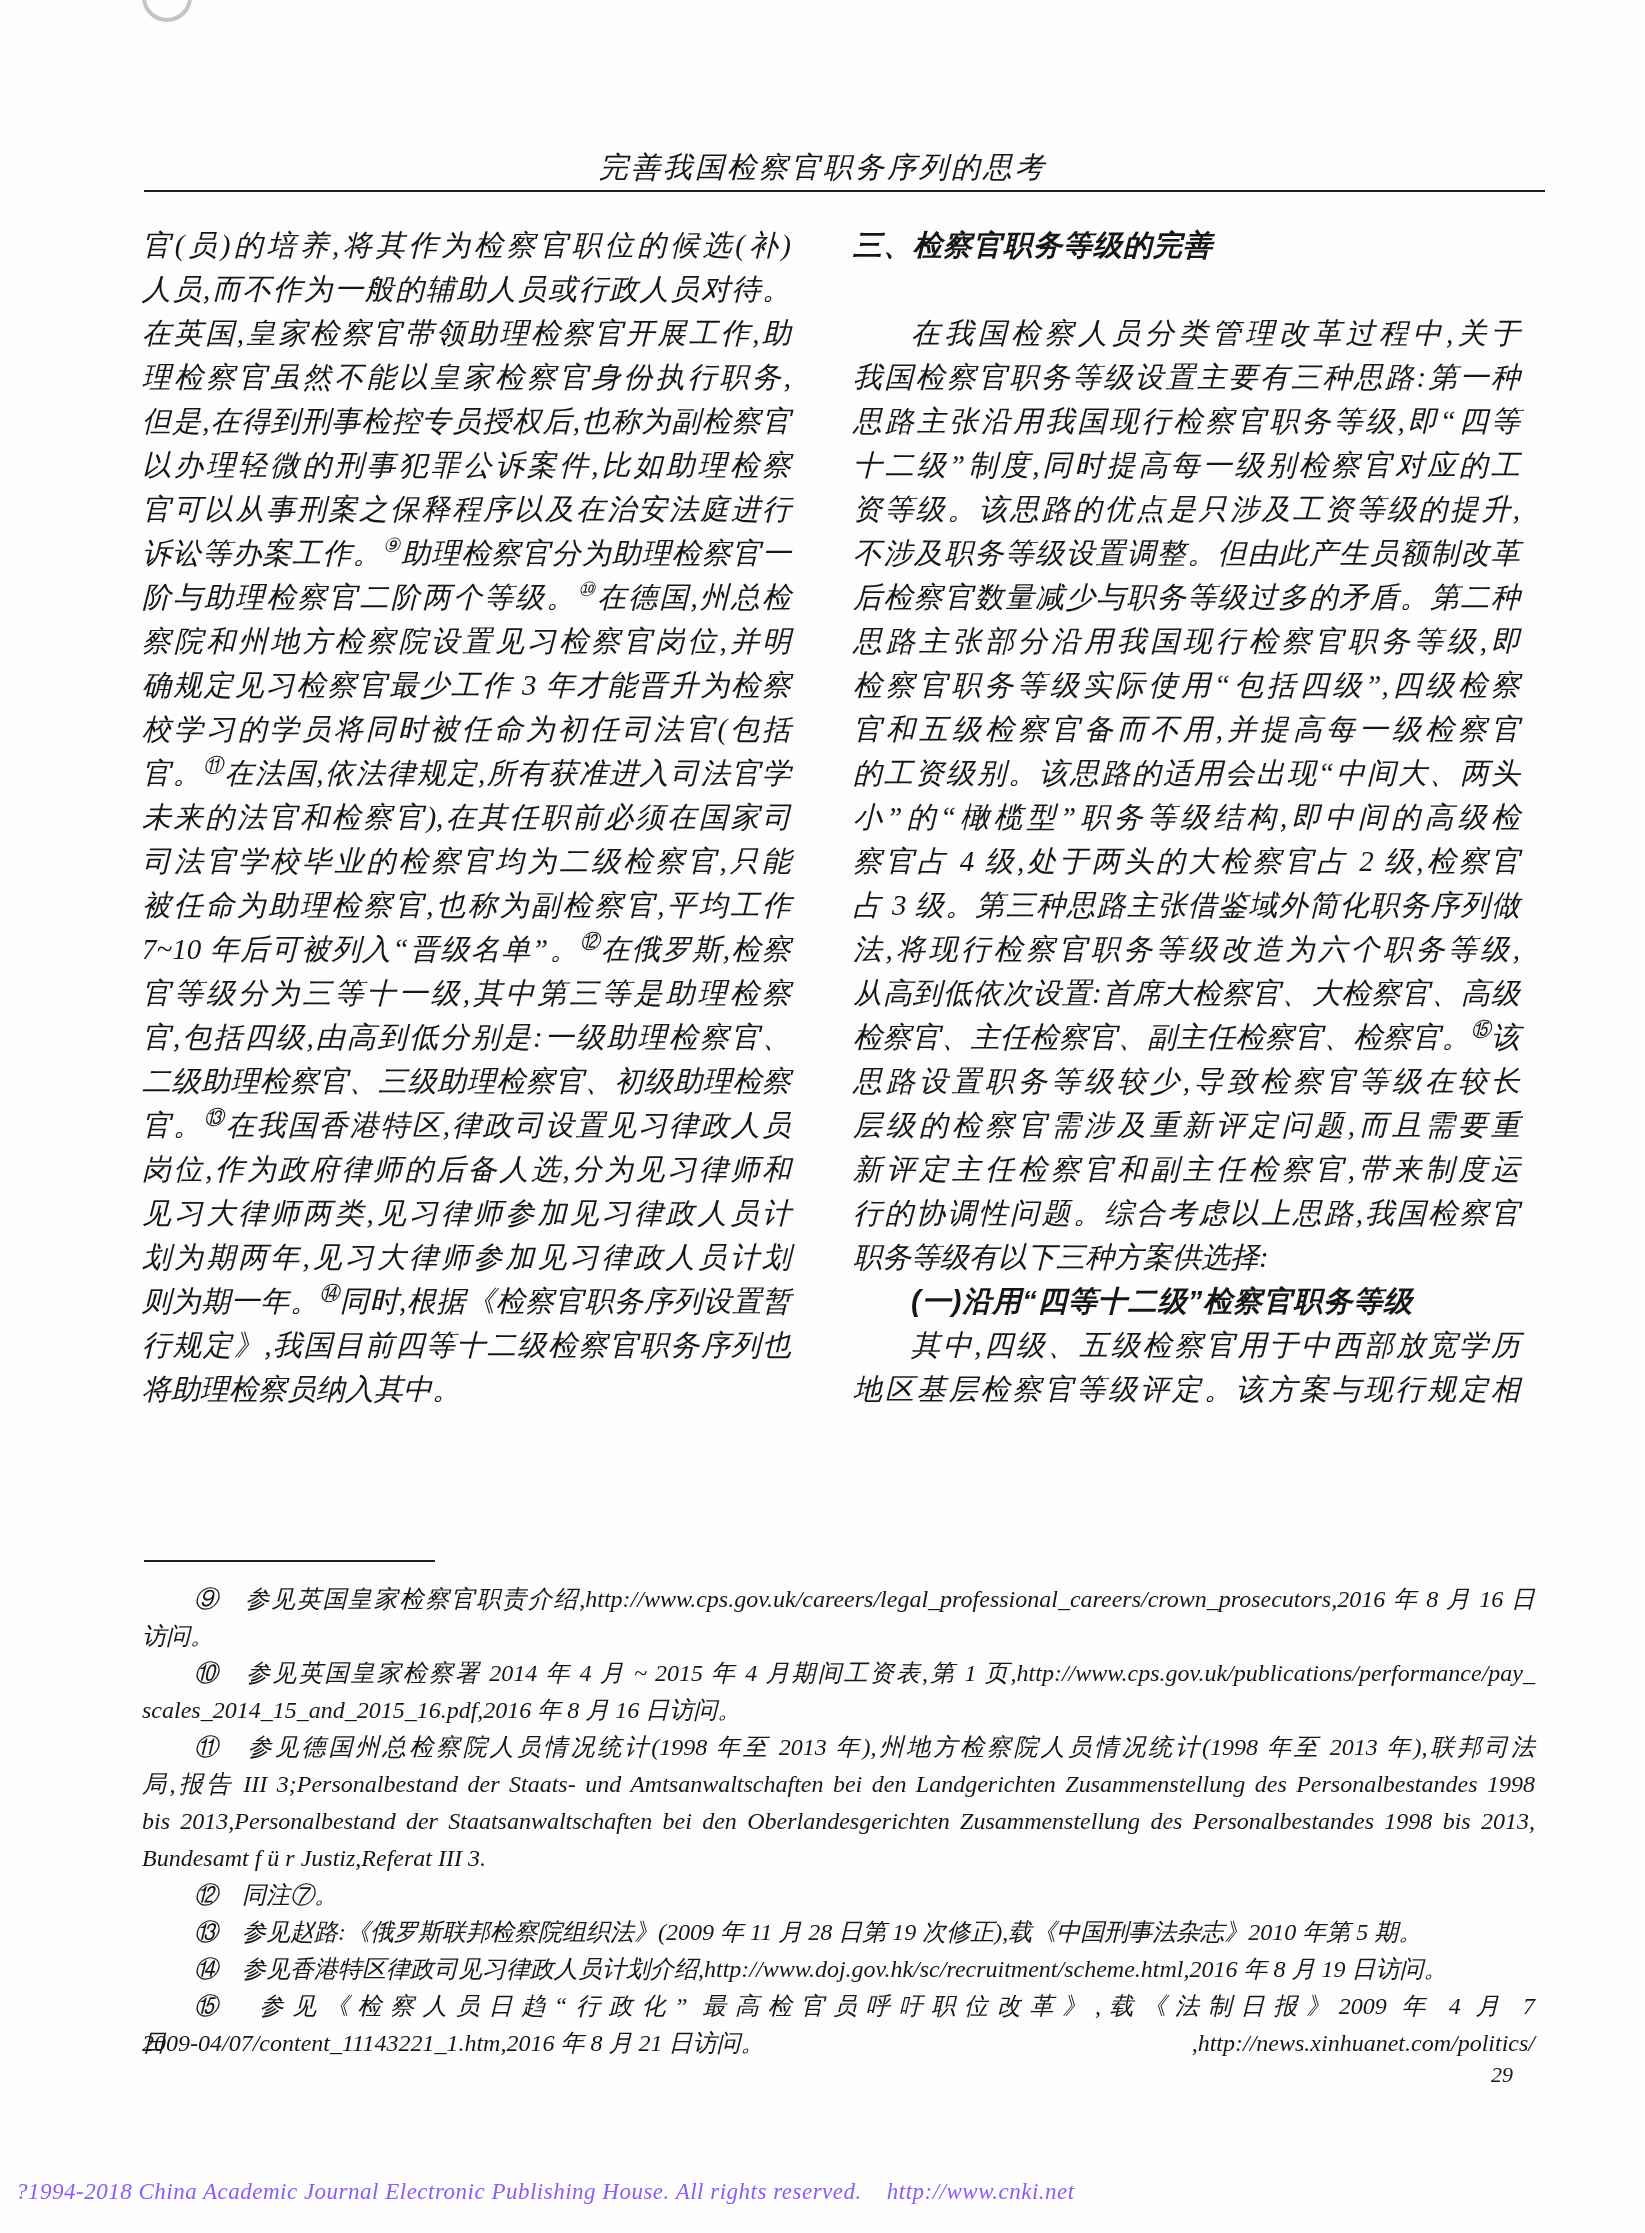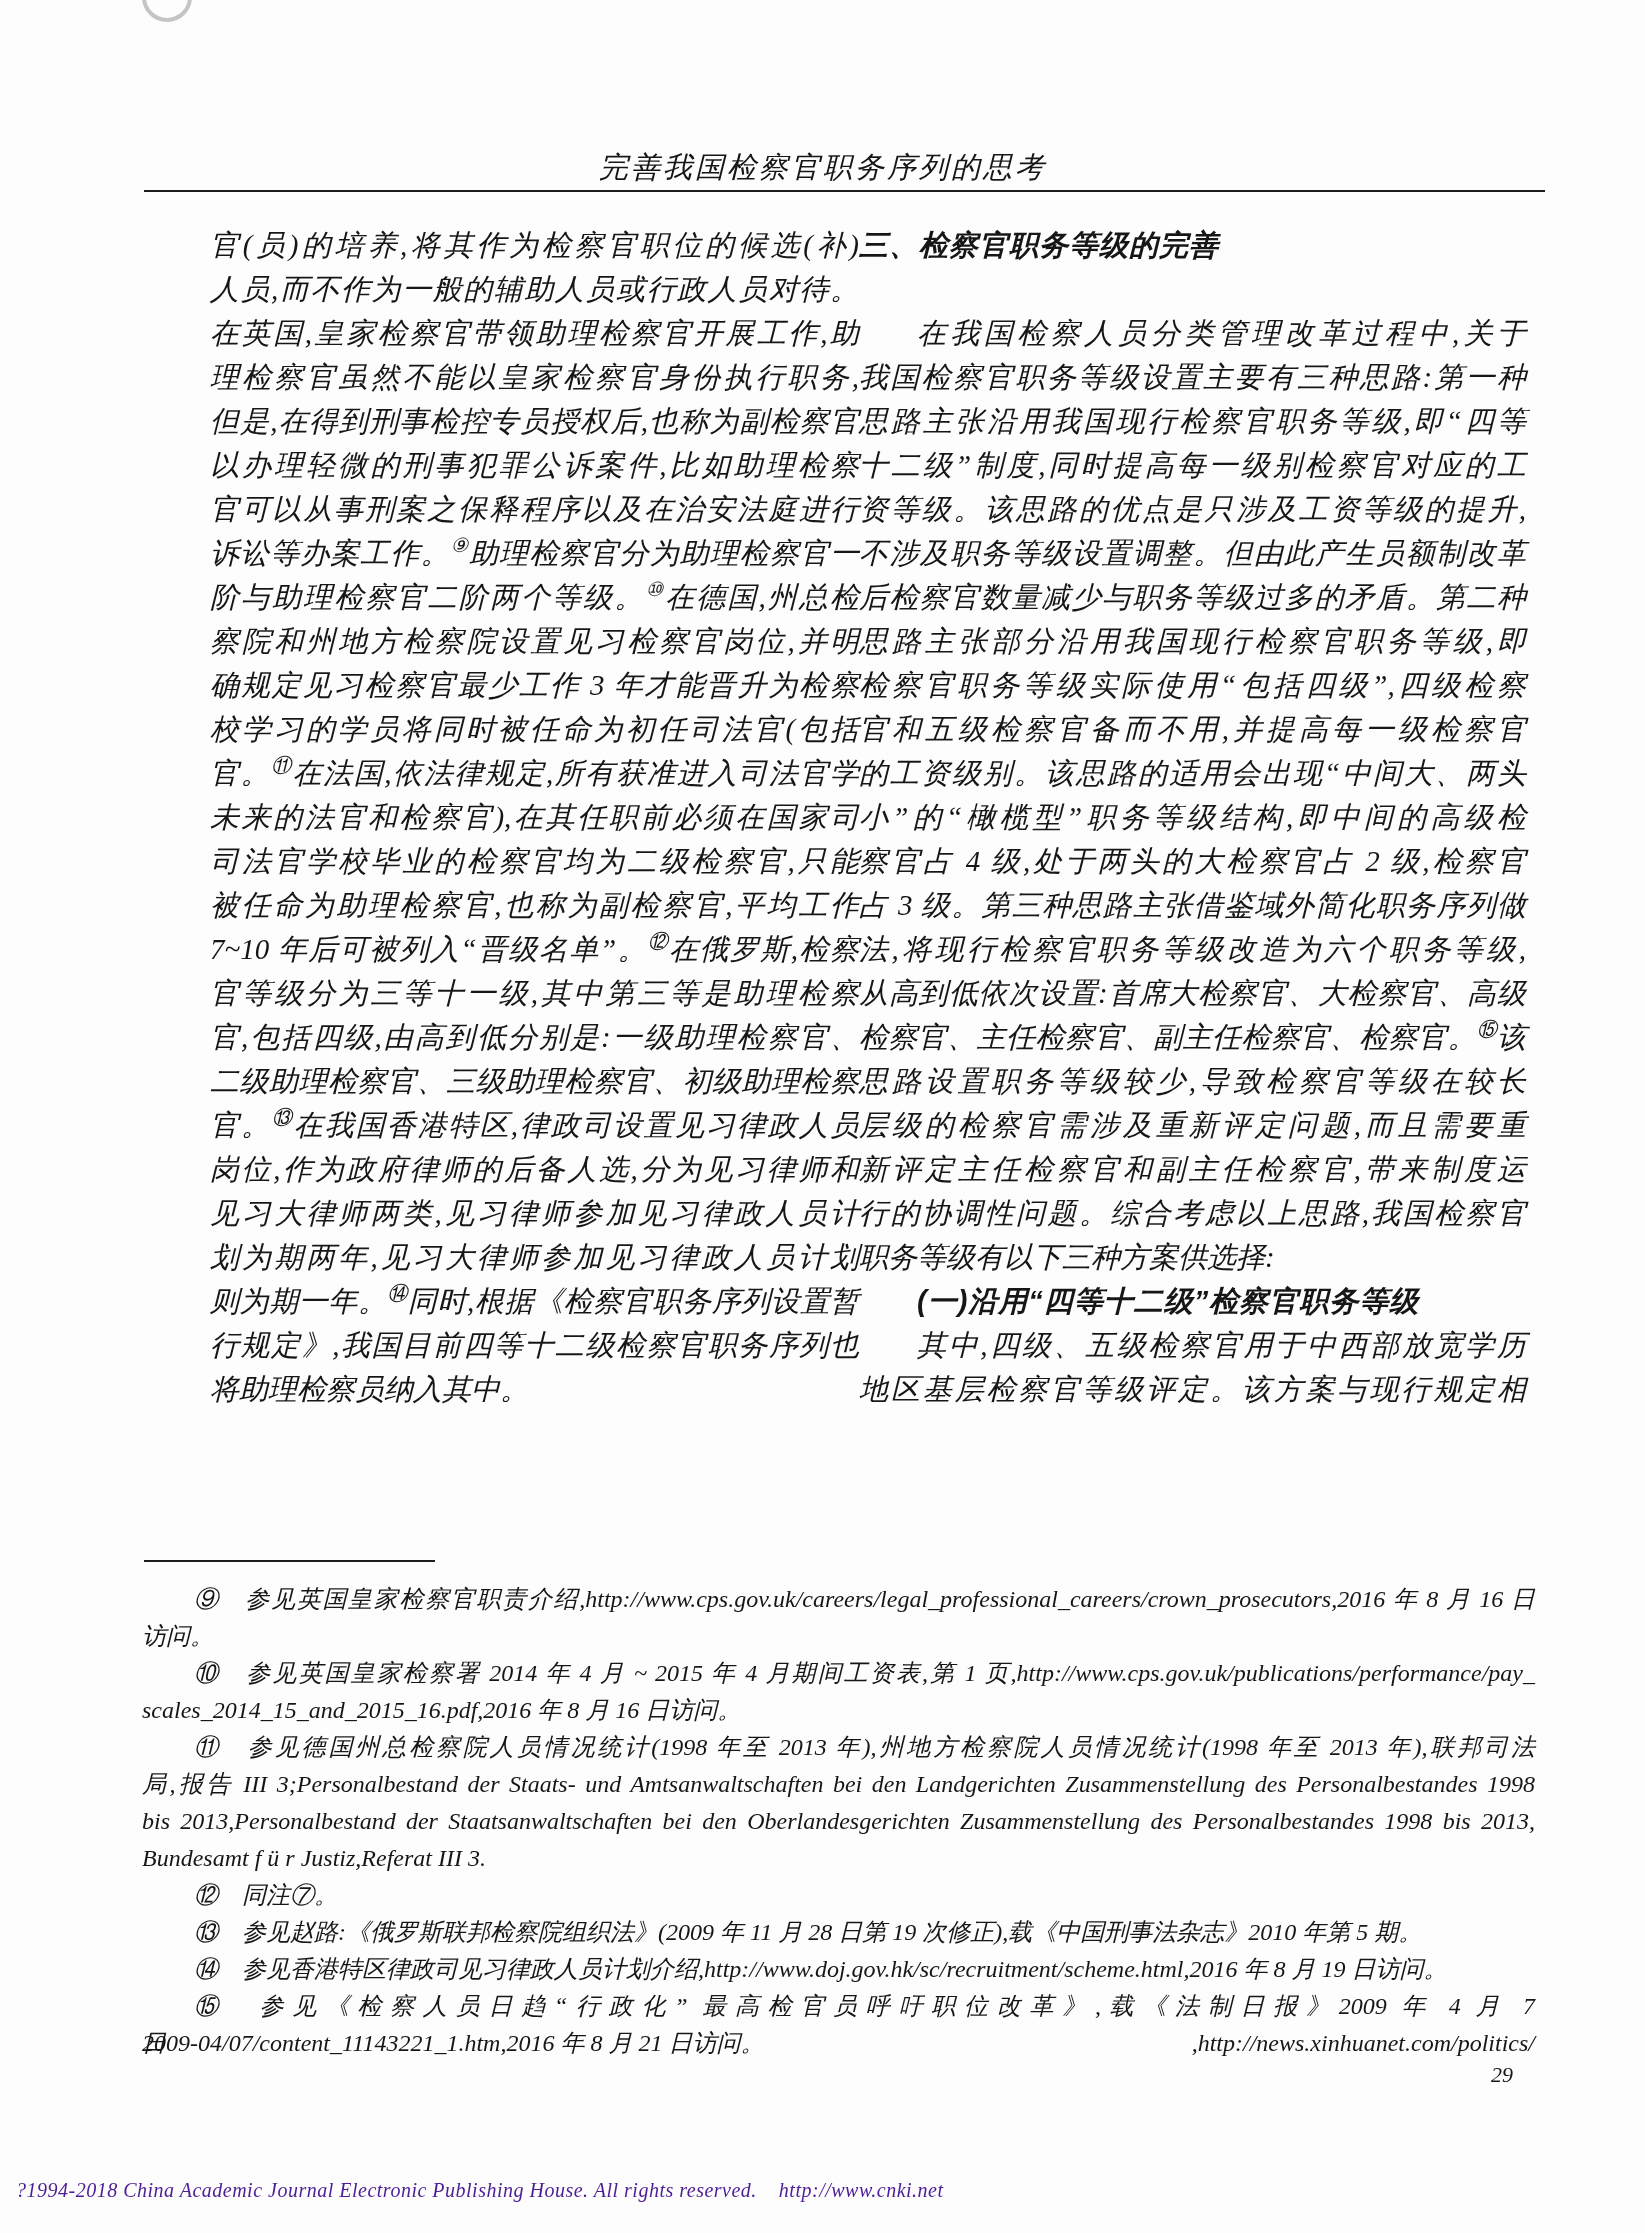--- a/index.html
+++ b/index.html
@@ -16,21 +16,21 @@
   .header-title{
     position:absolute;top:148px;left:0;width:100%;
     text-align:center;font-size:29px;letter-spacing:3px;
   }
   .header-rule{
     position:absolute;top:190px;left:144px;width:1401px;
     border-top:2px solid #1c1c1c;
   }
   .columns{
     position:absolute;top:223px;left:142px;width:1378px;
-    display:flex;justify-content:center;margin-left:37px;
+    display:flex;justify-content:space-between;
   }
   .col{font-size:29px;line-height:44px;}
   .col.left{width:649px;}
   .col.right{width:667px;}
   .line{text-align:justify;text-align-last:justify;height:44px;overflow:visible;}
   .line.short{text-align-last:left;}
   .line.indent{text-indent:58px;}
   .line.head{
     font-weight:bold;text-align-last:left;letter-spacing:1px;
     font-family:"Liberation Sans","DejaVu Sans",sans-serif;
@@ -42,21 +42,21 @@
     border-top:2px solid #1c1c1c;
   }
   .footnotes{
     position:absolute;top:1581px;left:142px;width:1393px;
     font-size:24px;line-height:37px;
   }
   .footnotes .line{height:37px;}
   .footnotes .line.fnfirst{text-indent:52px;}
   .page-number{position:absolute;top:2062px;left:1491px;font-size:22px;}
   .footer-watermark{
-    position:absolute;top:2179px;left:16px;font-size:20px;color:#4c1d95;
+    position:absolute;top:2179px;left:16px;font-size:23px;color:#8b5cf6;
     white-space:pre;letter-spacing:0.5px;
   }
 </style>
 </head>
 <body>
 
 <div class="page">
   <div class="scan-artifact"></div>
 
   <div class="header-title">完善我国检察官职务序列的思考</div>

